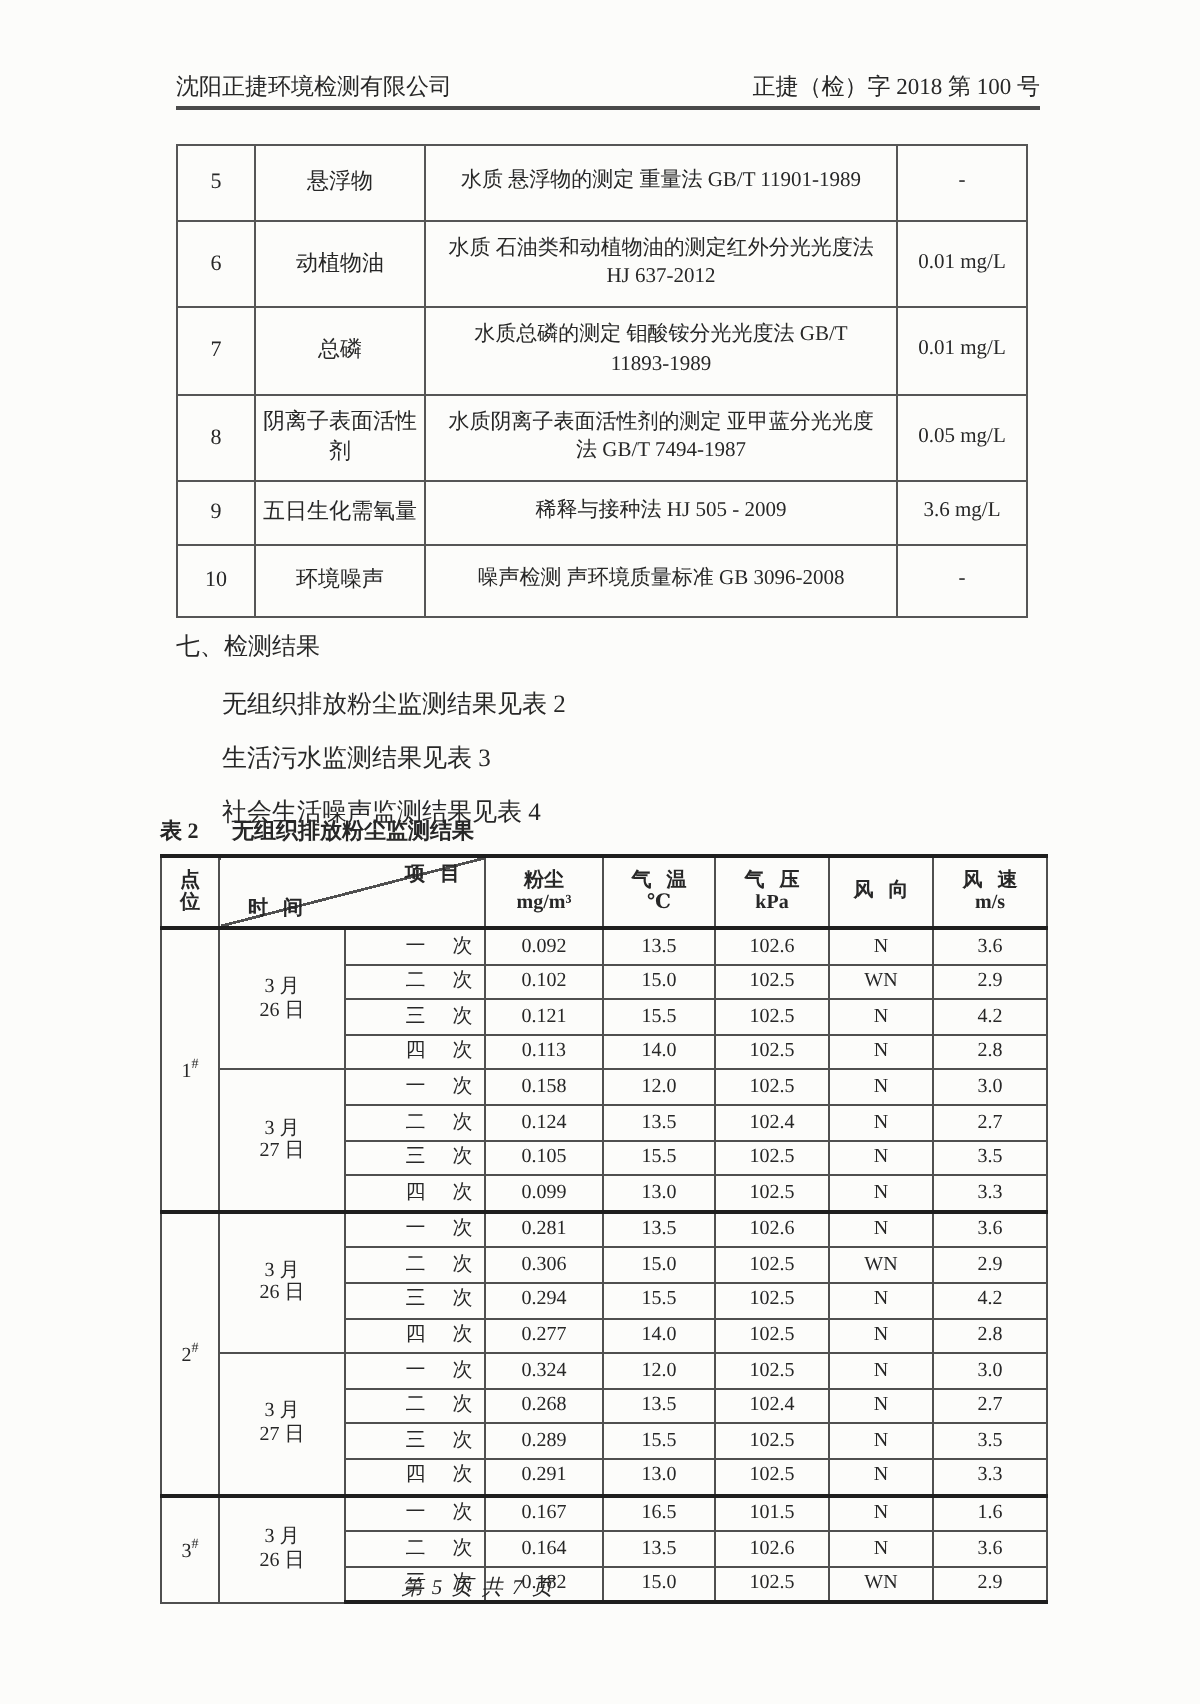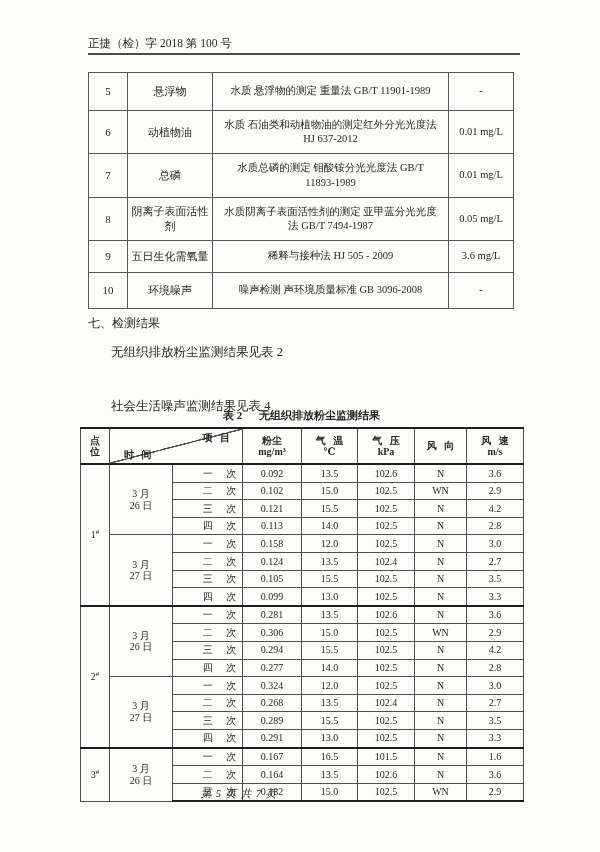--- a/index.html
+++ b/index.html
@@ -25,21 +25,21 @@
   .prewrap { white-space:pre-line; }
   
   #table1 { position:absolute; left:88px; top:72px; width:425px; font-size:11px; line-height:1.35; }
   #table1 .c-method { font-size:10.5px; }
   #table1 .c-limit { font-size:10.5px; }
   
   .sec-heading { position:absolute; left:88px; top:315px; font-size:12px; font-weight:normal; }
   .sec-line { position:absolute; left:111px; font-size:12.5px; }
   .sec-line.l1 { top:344px; } .sec-line.l2 { top:371px; } .sec-line.l3 { top:398px; }
   
-  .t2-caption { position:absolute; left:80px; width:443px; top:408px; text-align:center;
+  .t2-caption { position:absolute; left:80px; width:443px; top:408px; text-align:left;
                 font-size:11px; font-weight:bold; }
   .t2-caption .cap-label { margin-right:14px; }
   
   #table2 { position:absolute; left:80px; top:427px; width:443px; font-size:10px; }
   #table2 td { border:1px solid #4f4f4f; height:16.6px; line-height:1.15; }
   #table2 tr.header-row td { height:34px; border-top:2px solid #1e1e1e; border-bottom:2px solid #1e1e1e; font-weight:bold; }
   #table2 tr.group-start td { border-top:2px solid #1e1e1e; }
   #table2 tr:last-child td { border-bottom:2px solid #1e1e1e; }
   .hdr-sp { word-spacing:5px; }
   .diag-cell { position:relative;
@@ -55,20 +55,21 @@
   
   .footer { position:absolute; left:0; width:478px; top:787px; text-align:center;
             font-size:10.5px; letter-spacing:1px;font-style:italic; }
 </style>
 </head>
 <body>
 
 <div class="page">
 
   <div class="doc-header">
+    <span>沈阳正捷环境检测有限公司</span>
     <span>正捷（检）字 2018 第 100 号</span>
   </div>
 
   <table id="table1">
     <colgroup>
       <col style="width:39px">
         <col style="width:85px">
         <col style="width:236px">
         <col style="width:65px">
     </colgroup>
@@ -111,20 +112,21 @@
           <td class="c-no">10</td>
           <td class="c-item prewrap">环境噪声</td>
           <td class="c-method prewrap">噪声检测 声环境质量标准 GB 3096-2008</td>
           <td class="c-limit">-</td>
         </tr>
       </tbody>
   </table>
 
   <div class="sec-heading">七、检测结果</div>
   <div class="sec-line l1">无组织排放粉尘监测结果见表 2</div>
+  <div class="sec-line l2">生活污水监测结果见表 3</div>
   <div class="sec-line l3">社会生活噪声监测结果见表 4</div>
 
   <div class="t2-caption">
     <span class="cap-label">表 2</span>
     <span>无组织排放粉尘监测结果</span>
   </div>
 
   <table id="table2">
     <colgroup>
       <col style="width:29px">

